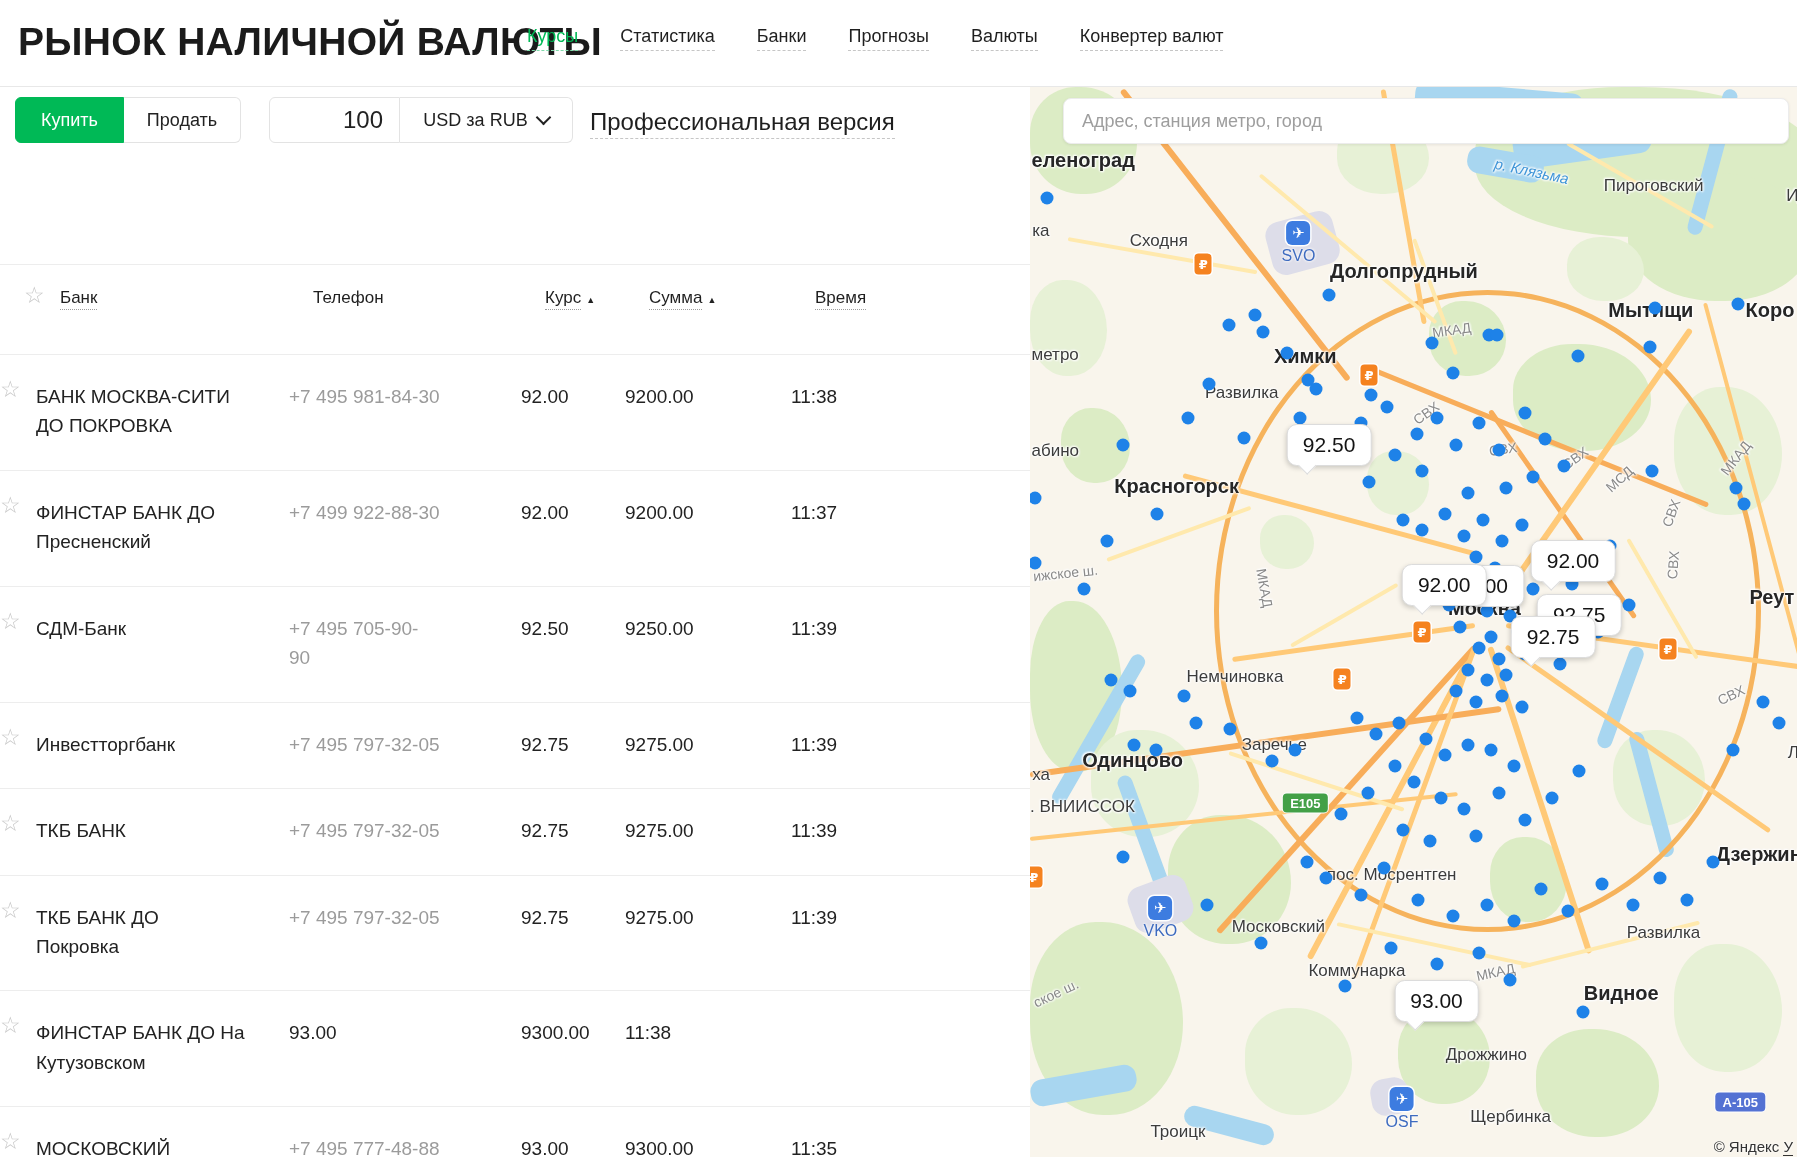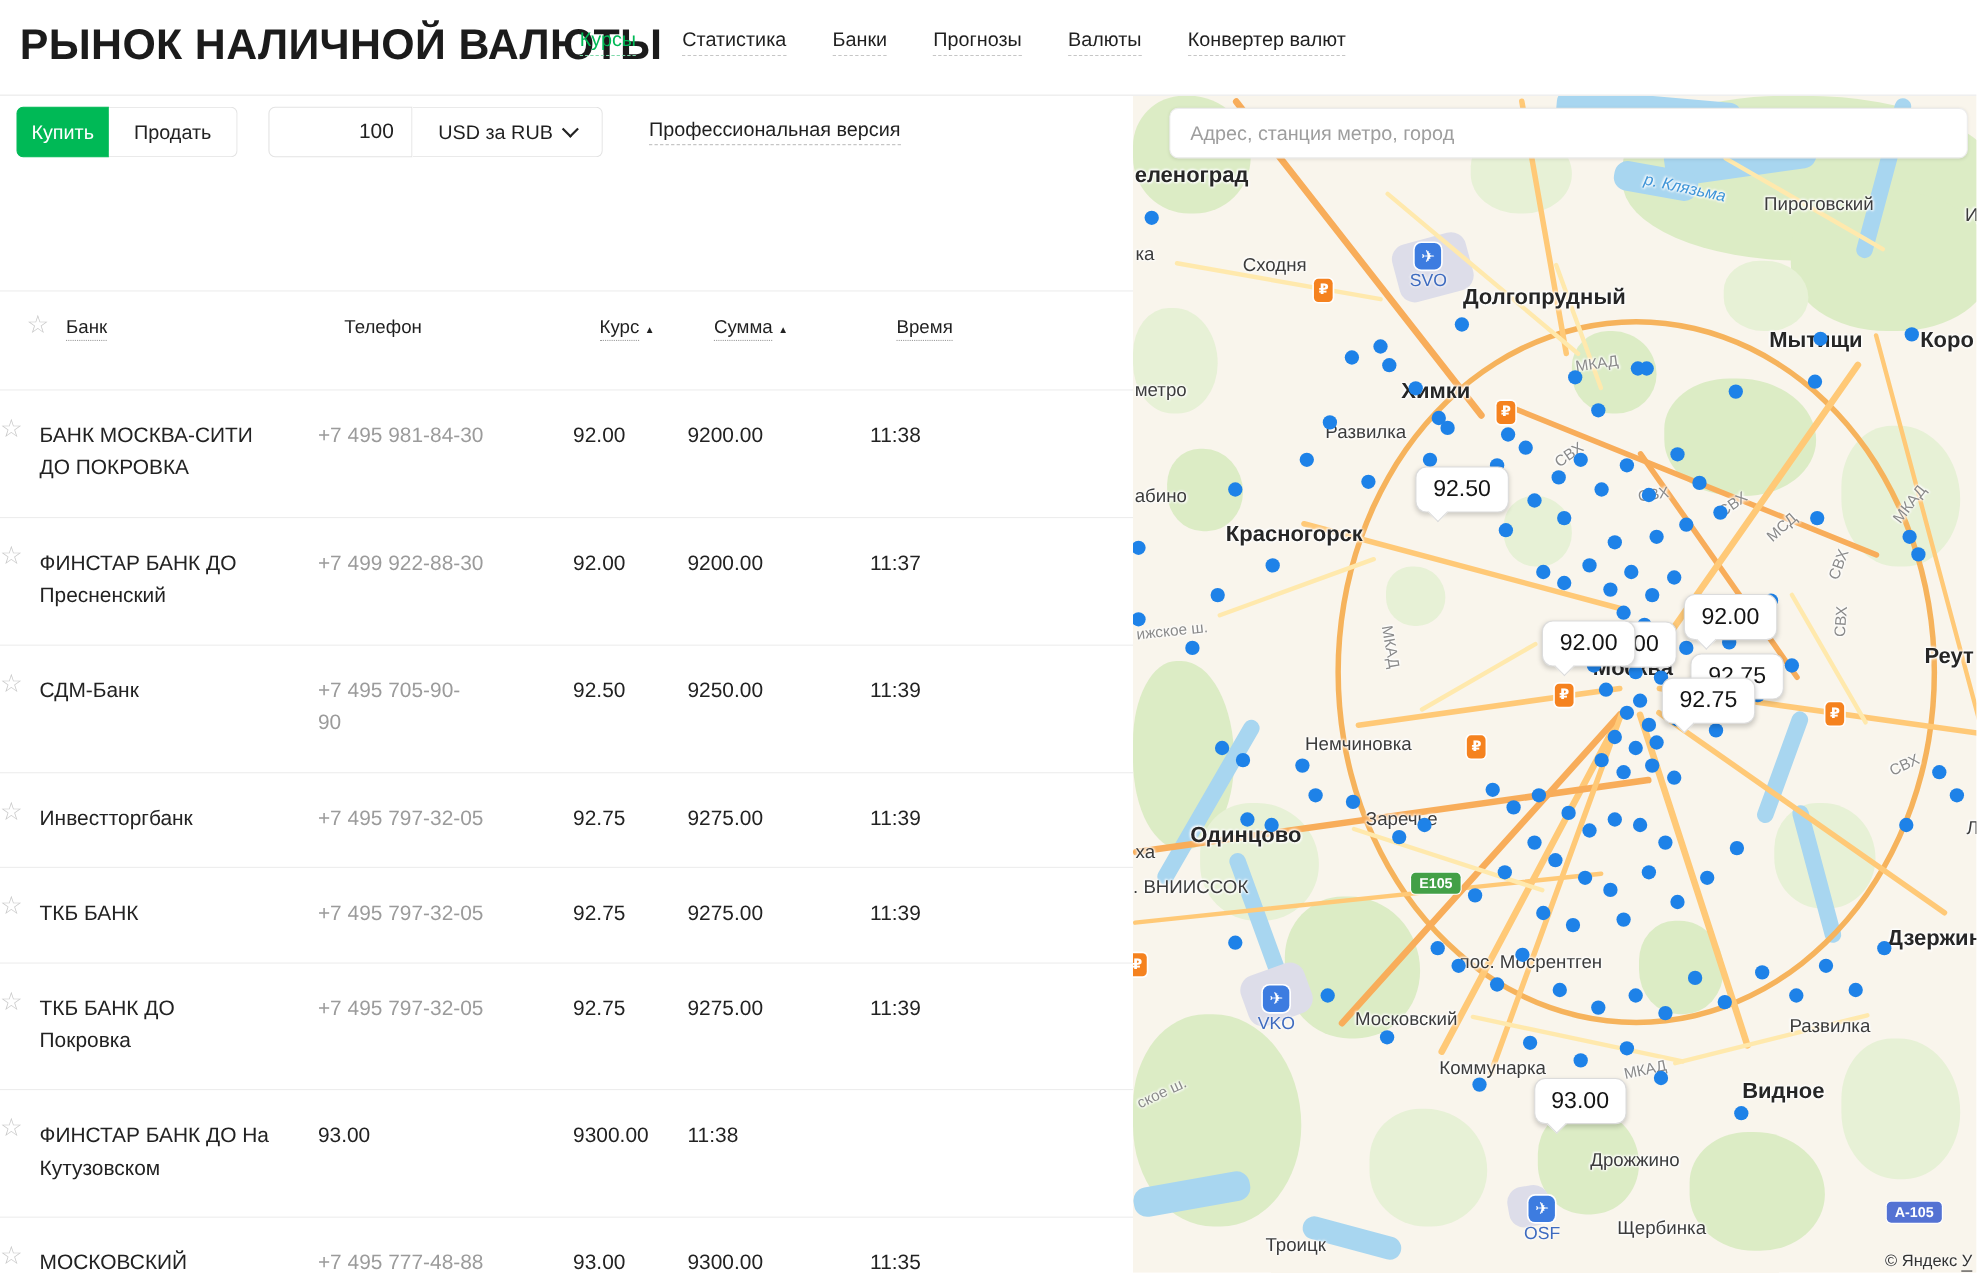--- a/index.html
+++ b/index.html
@@ -10,26 +10,26 @@
   .title{position:absolute;left:18px;top:20px;font-size:39px;font-weight:800;letter-spacing:.3px;color:#1b1b1b;}
   .nav{position:absolute;left:527px;top:26px;display:flex;gap:42px;white-space:nowrap;}
   .nav a{font-size:18px;color:#1f1f1f;text-decoration:none;border-bottom:1px dashed #c6c6c6;padding-bottom:3px;cursor:pointer;}
   .nav a.active{color:#00b956;border-bottom:1px dashed #7fd9aa;}
 
   
   .content{position:relative;display:flex;height:1071px;}
   .left{position:relative;width:1030px;height:100%;overflow:hidden;background:#fff;}
   .filters{position:absolute;left:15px;top:10px;height:46px;display:flex;align-items:stretch;}
   .btn{display:flex;align-items:center;justify-content:center;font-size:18px;box-sizing:border-box;cursor:pointer;}
-  .btn-buy{width:84px;background:#00b956;color:#fff;border-radius:6px 0 0 6px;border:1px solid #00b956;}
+  .btn-buy{width:109px;background:#00b956;color:#fff;border-radius:6px 0 0 6px;border:1px solid #00b956;}
   .btn-sell{width:117px;background:#fff;color:#222;border:1px solid #e3e3e3;border-left:none;border-radius:0 6px 6px 0;}
-  .amount{margin-left:28px;width:131px;box-sizing:border-box;border:1px solid #e3e3e3;border-radius:6px 0 0 6px;font-size:19px;text-align:right;padding:0 16px;color:#222;font-family:"Liberation Sans",sans-serif;}
+  .amount{margin-left:28px;width:131px;box-sizing:border-box;border:1px solid #e3e3e3;border-radius:6px 0 0 6px;font-size:24px;text-align:right;padding:0 16px;color:#222;font-family:"Liberation Sans",sans-serif;}
   .curr{width:173px;box-sizing:border-box;border:1px solid #e3e3e3;border-left:none;border-radius:0 6px 6px 0;display:flex;align-items:center;justify-content:center;gap:10px;font-size:18px;cursor:pointer;background:#fff;}
   .chev{width:9px;height:9px;border-right:2px solid #222;border-bottom:2px solid #222;transform:rotate(45deg);margin-top:-5px;}
-  .prolink{position:absolute;left:590px;top:21px;font-size:18px;color:#1f1f1f;border-bottom:1px dashed #c6c6c6;padding-bottom:2px;cursor:pointer;white-space:nowrap;}
+  .prolink{position:absolute;left:590px;top:21px;font-size:24px;color:#1f1f1f;border-bottom:1px dashed #c6c6c6;padding-bottom:2px;cursor:pointer;white-space:nowrap;}
 
   .grid{display:grid;grid-template-columns:36px 253px 232px 104px 166px 1fr;padding-left:24px;box-sizing:border-box;}
   .thead{position:absolute;left:0;top:177px;width:100%;border-top:1px solid #ededed;padding-top:23px;padding-bottom:40px;}
   .th{font-size:17px;color:#1f1f1f;}
   .th .u{border-bottom:1px dotted #9d9d9d;padding-bottom:2px;cursor:pointer;}
   .sort{font-size:9px;margin-left:5px;color:#222;}
   .star{color:#c9c9c9;font-size:23px;line-height:1;margin-top:-4px;cursor:pointer;}
   .tbody{position:absolute;left:0;top:267px;width:100%;}
   .row{border-top:1px solid #ededed;padding:27px 0 29px;}
   .cell-bank,.cell-rate,.cell-sum,.cell-time{font-size:19px;color:#222;line-height:1.55;}

